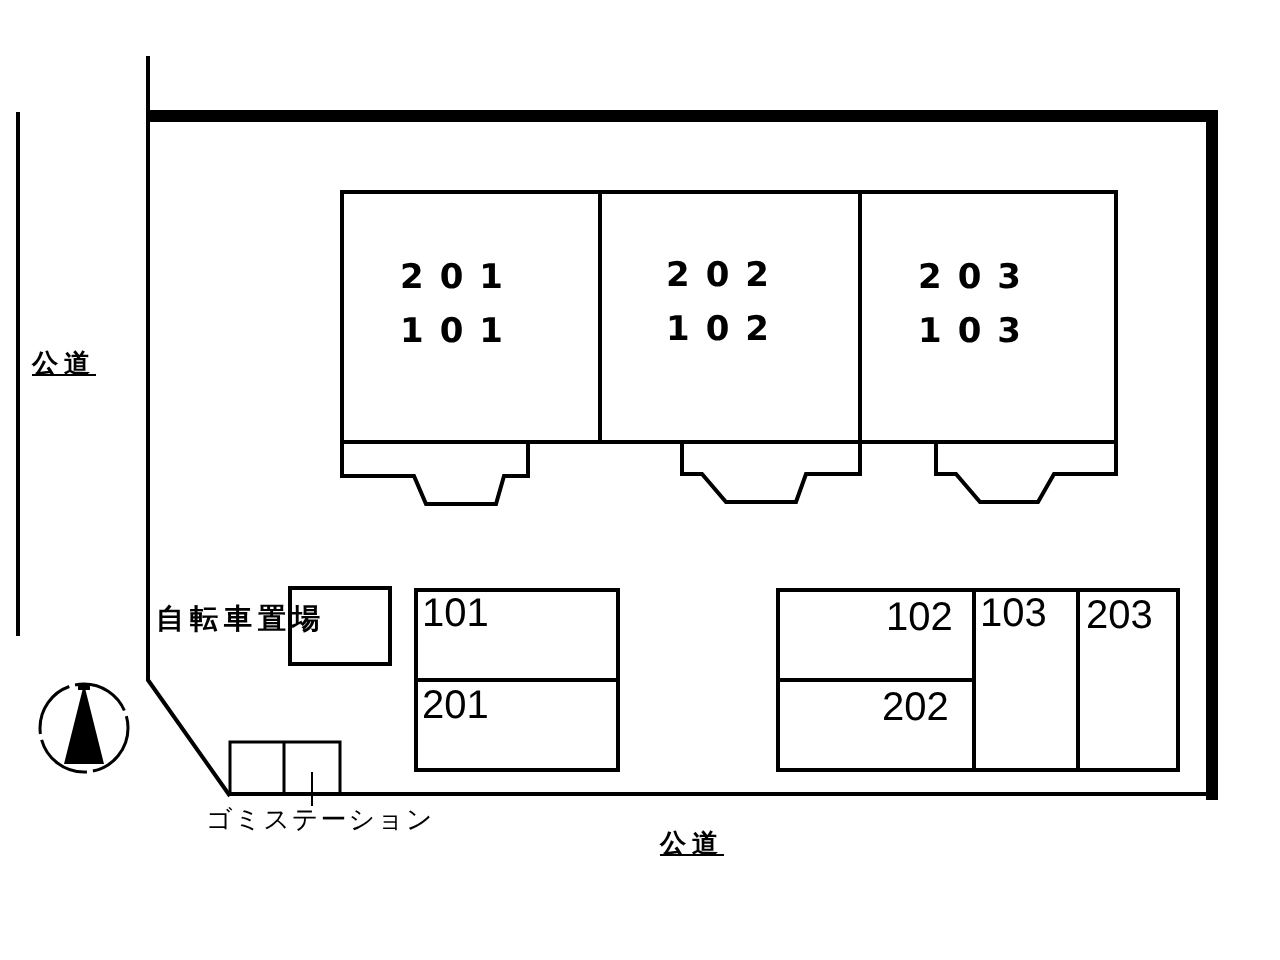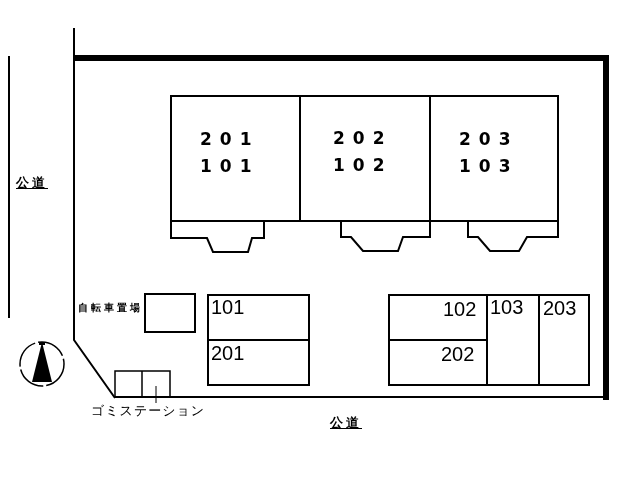--- a/index.html
+++ b/index.html
@@ -3,21 +3,21 @@
 <meta charset="utf-8">
 <style>
   html, body { margin: 0; padding: 0; background: #ffffff; }
   body { width: 640px; height: 480px; position: relative; overflow: hidden;
          font-family: "DejaVu Sans", sans-serif; color: #000; }
   svg.map { position: absolute; left: 0; top: 0; width: 640px; height: 480px; }
   .lbl { position: absolute; white-space: nowrap; line-height: 1; }
   .unit-stack { font-family: "DejaVu Sans", sans-serif; font-weight: bold; font-size: 17px; letter-spacing: 8px; text-align: left; line-height: 27px; }
   .road { font-weight: bold; font-size: 13px; letter-spacing: 3px; text-decoration: underline; }
   .pnum { font-family: "Liberation Sans", sans-serif; font-size: 20px; }
-  .bike { font-weight: bold; font-size: 10px; letter-spacing: 3px; }
+  .bike { font-weight: bold; font-size: 14px; letter-spacing: 3px; }
   .trash { font-size: 13px; letter-spacing: 1px; }
 </style>
 </head>
 <body>
 
 <svg class="map" viewBox="0 0 640 480">
 
   <line x1="9" y1="56" x2="9" y2="318" stroke="#000" stroke-width="2"></line>
 
   <polyline points="74,28 74,340 115,398" fill="none" stroke="#000" stroke-width="2"></polyline>
@@ -72,13 +72,13 @@
 <div class="lbl bike" style="left:78px; top:303px;">自転車置場</div>
 
 <div class="lbl pnum" style="left:211px; top:297px;">101</div>
 <div class="lbl pnum" style="left:211px; top:343px;">201</div>
 
 <div class="lbl pnum" style="left:443px; top:299px;">102</div>
 <div class="lbl pnum" style="left:441px; top:344px;">202</div>
 <div class="lbl pnum" style="left:490px; top:297px;">103</div>
 <div class="lbl pnum" style="left:543px; top:298px;">203</div>
 
-<div class="lbl trash" style="left:91px; top:404px;">ゴミステーション</div>
+<div class="lbl trash" style="left:103px; top:404px;">ゴミステーション</div>
 
 </body></html>

